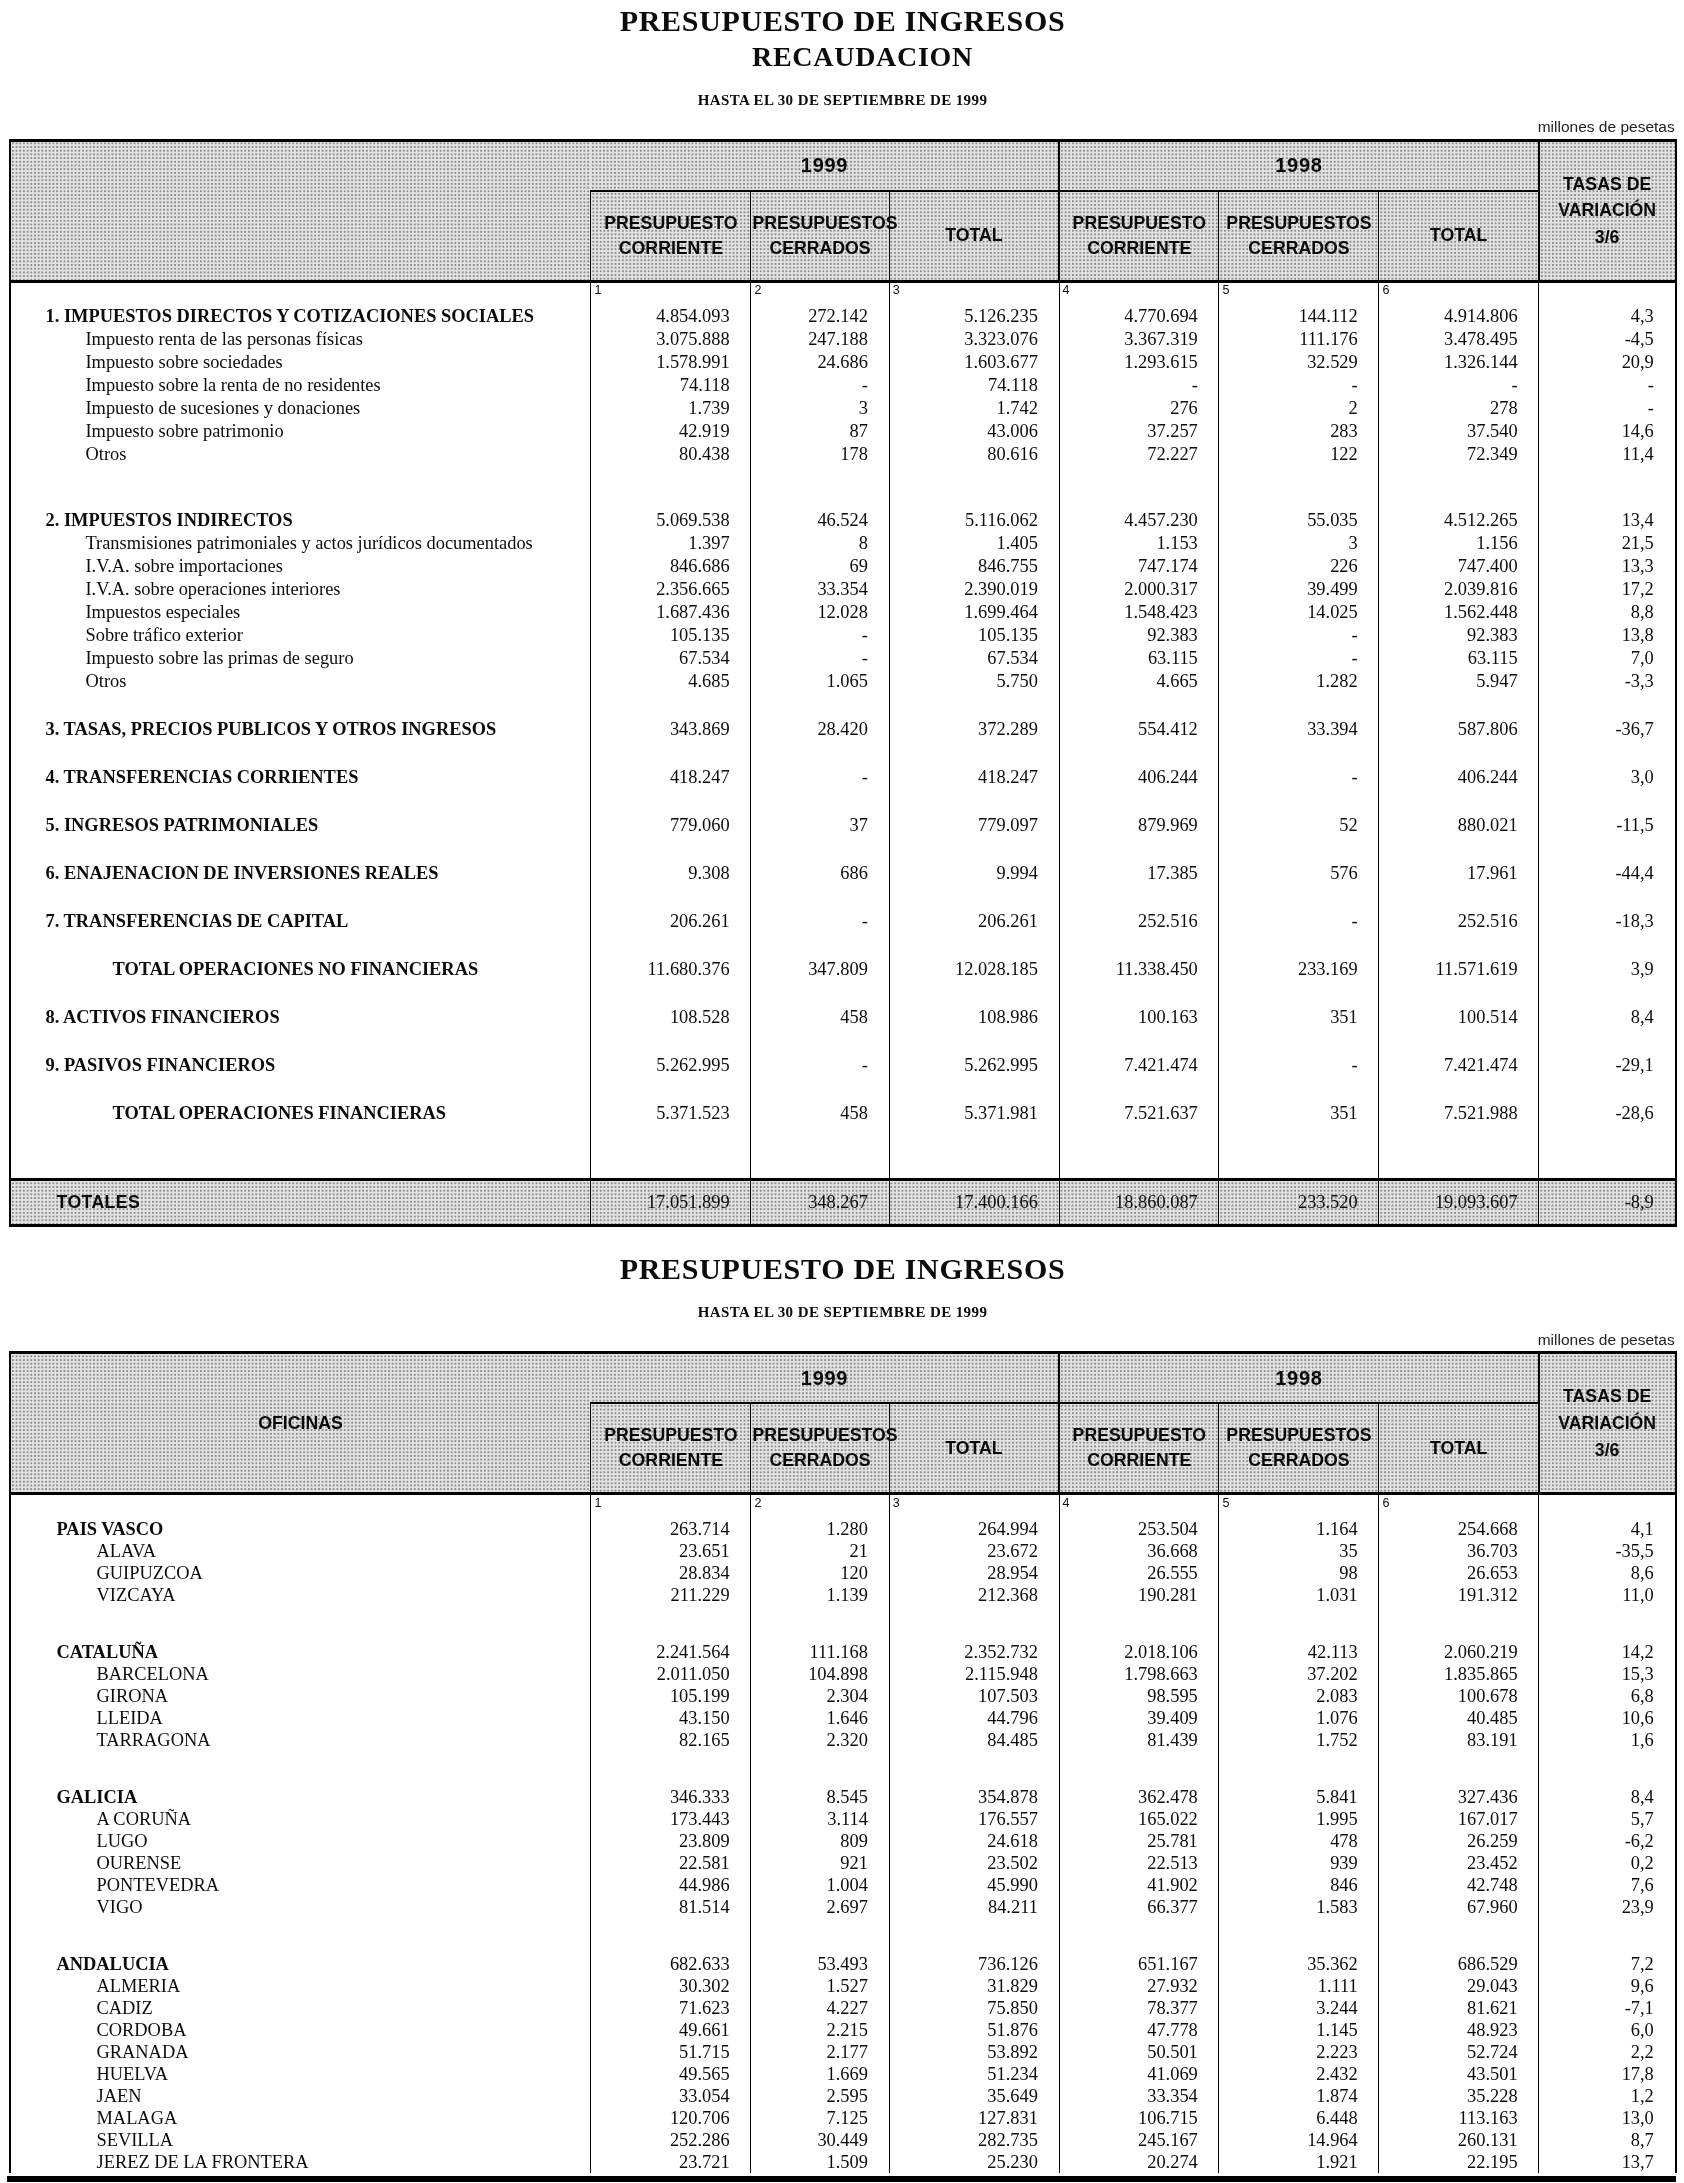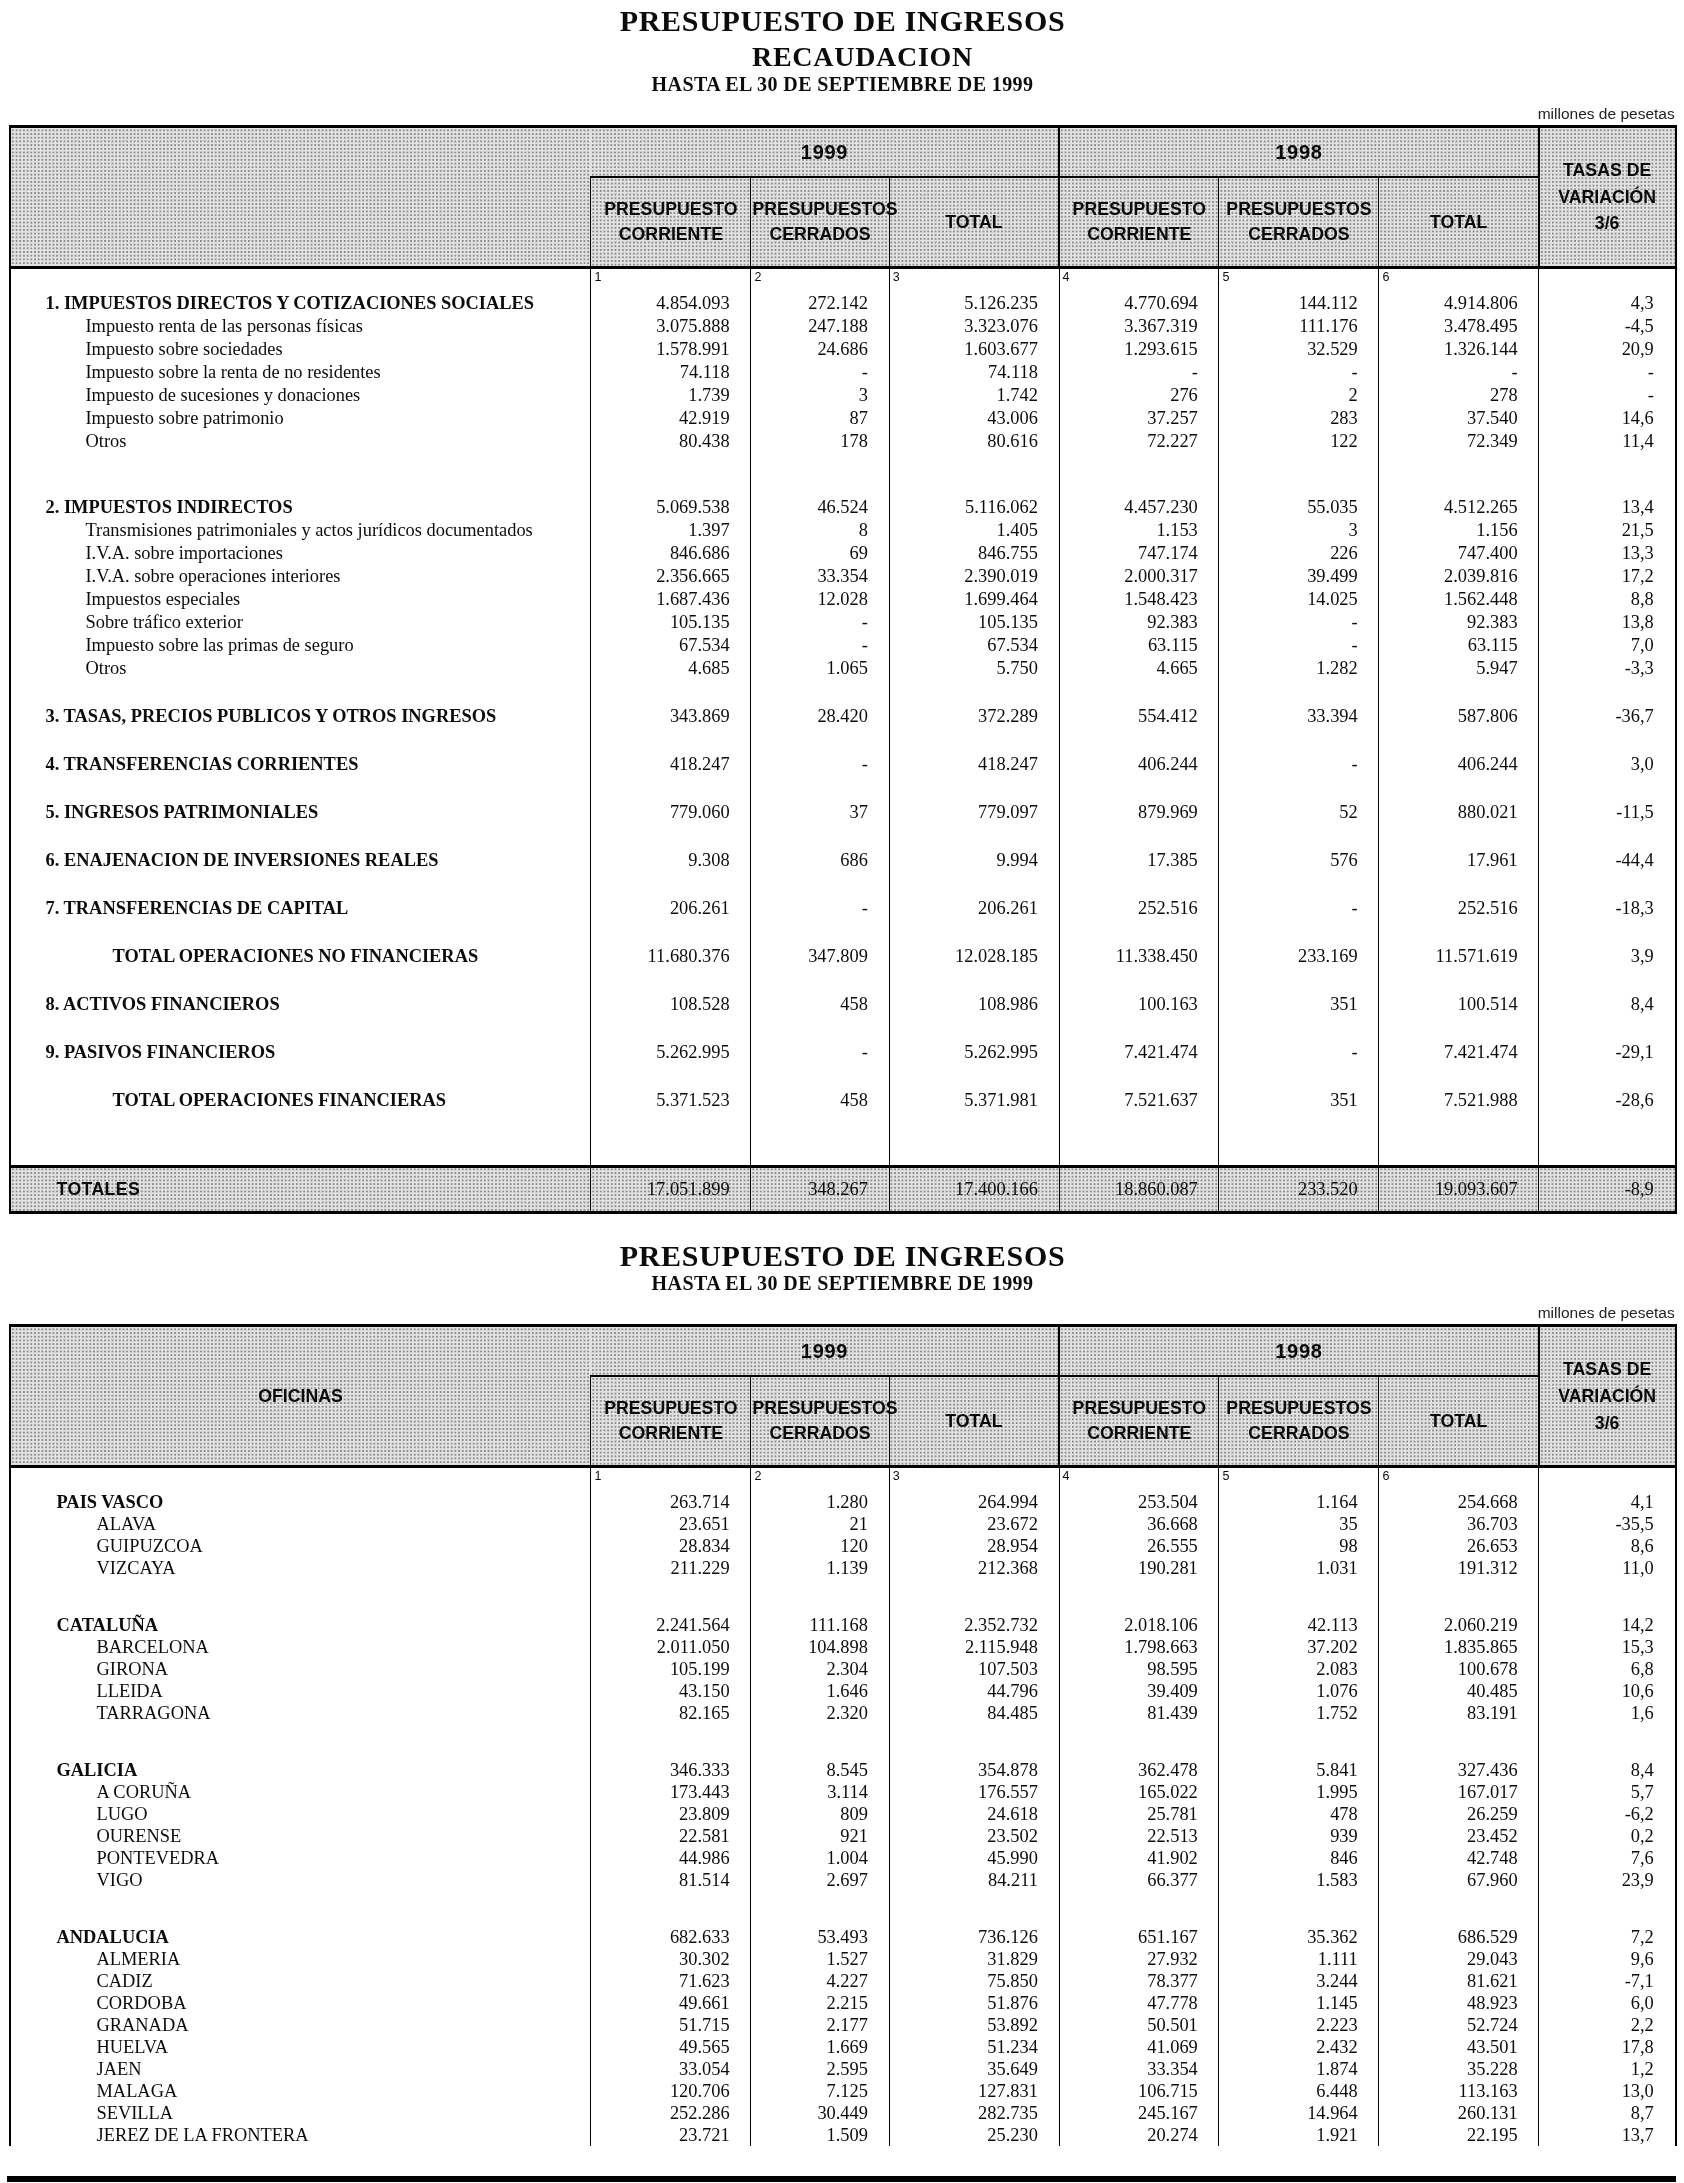--- a/index.html
+++ b/index.html
@@ -10,21 +10,21 @@
     overflow:hidden;
     font-family:"Liberation Serif", serif;
     color:#0c0c0c;
   }
   
   .doc-title{text-align:center;line-height:1.1;}
   .t1{padding-top:4.4px;}
   .t2{margin-top:25px;}
   .title-main{font-size:30px;font-weight:bold;letter-spacing:0.7px;}
   .title-sub{font-size:28px;font-weight:bold;letter-spacing:0.7px;margin-top:4.4px;padding-left:40px;}
-  .title-date{font-size:20px;font-weight:bold;margin-top:0;letter-spacing:0.4px;}
+  .title-date{font-size:15px;font-weight:bold;margin-top:19px;letter-spacing:0.4px;}
   .unit-note{
     text-align:right;font-family:"Liberation Sans", sans-serif;
     font-size:15.5px;color:#222;padding-right:10.3px;margin-top:10.3px;margin-bottom:2.2px;
   }
   
   table.fin{
     width:1668px;margin:0 auto;
     border-collapse:collapse;table-layout:fixed;
     border-left:2.2px solid #000;border-right:2.2px solid #000;
   }

